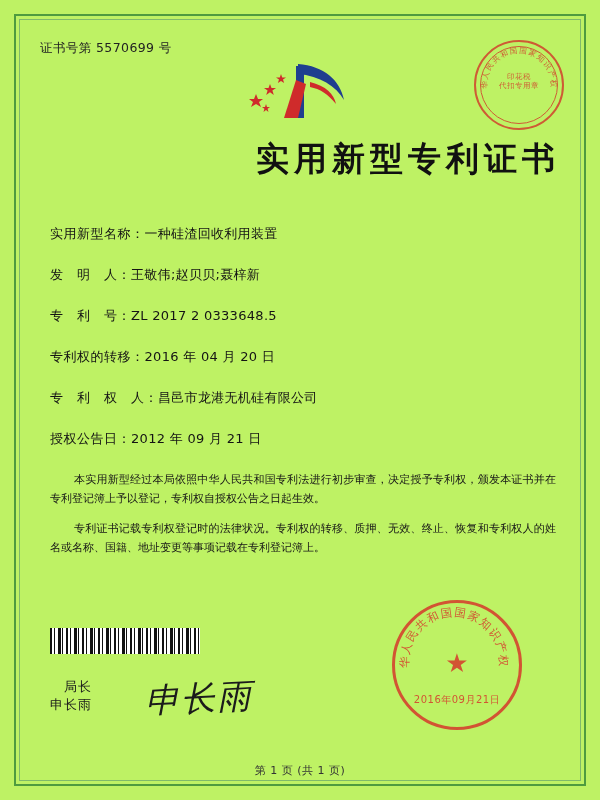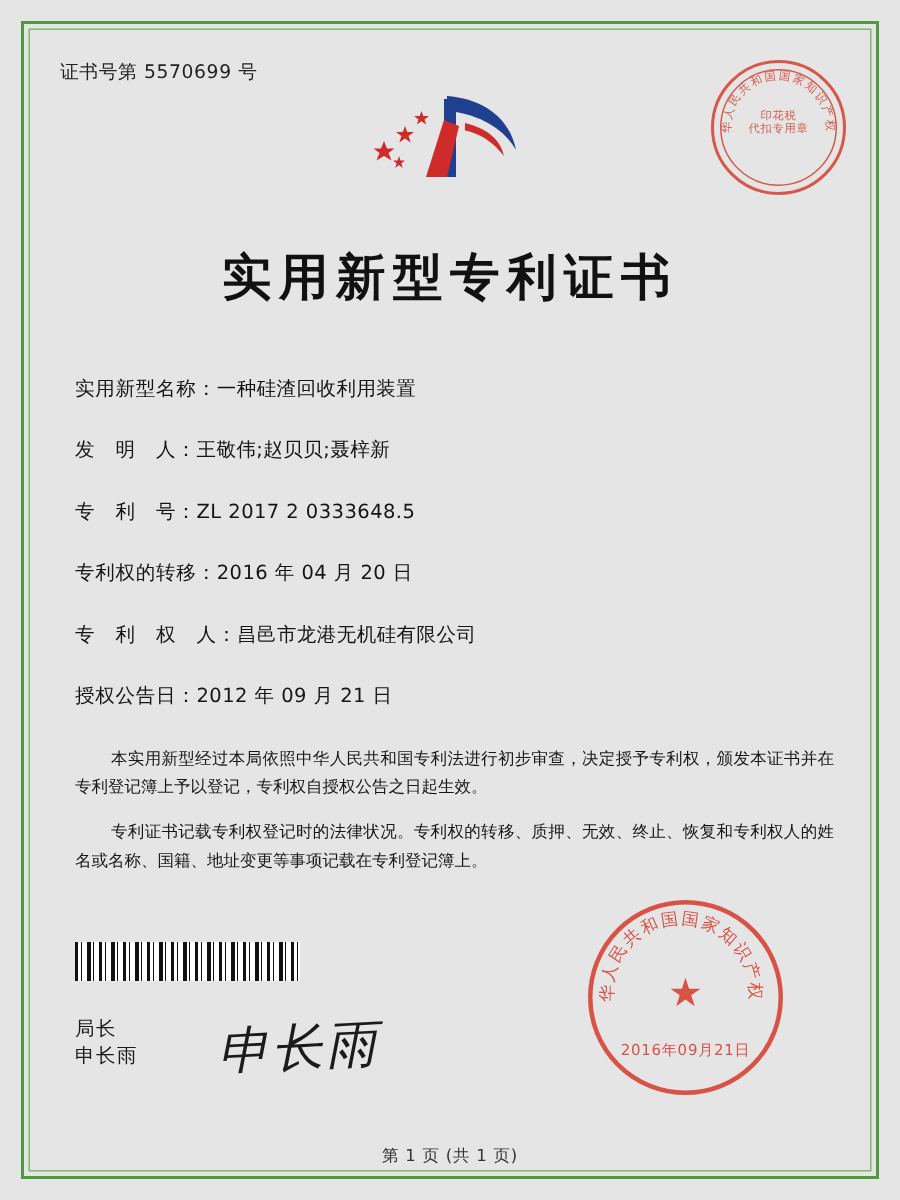--- a/index.html
+++ b/index.html
@@ -11,21 +11,21 @@
     height: 800px;
     background: #ffffff;
     font-family: "DejaVu Sans", "Liberation Sans", sans-serif;
     color: #1a1a1a;
     overflow: hidden;
   }
   .page {
     position: relative;
     width: 600px;
     height: 800px;
-    background: #e5e5e5;
+    background: #bef264;
     box-sizing: border-box;
   }
   
   .border-outer {
     position: absolute;
     left: 14px;
     top: 14px;
     right: 14px;
     bottom: 14px;
     border: 2px solid #4e9b3f;
@@ -96,22 +96,22 @@
     right: 0;
     top: 30px;
     text-align: center;
     font-size: 7.5px;
     line-height: 9px;
     letter-spacing: 0.5px;
   }
 
   
   .title {
-    margin-top: 106px;
-    text-align: center;
+    margin-top: 80px;
+    text-align: right;
     font-size: 33px;
     font-weight: bold;
     letter-spacing: 5px;
     color: #111;
     font-family: "DejaVu Serif", "Liberation Serif", serif;
   }
 
   
   .fields {
     margin-top: 42px;
@@ -162,20 +162,21 @@
   }
 
   
   .sig-block {
     position: absolute;
     left: 10px;
     bottom: 56px;
     font-size: 13px;
     line-height: 18px;
     letter-spacing: 1px;
+    text-align: right;
   }
   .sig-script {
     position: absolute;
     left: 105px;
     bottom: 48px;
     font-size: 34px;
     font-family: "DejaVu Serif", "Liberation Serif", serif;
     font-style: italic;
     color: #1b1b1b;
     letter-spacing: 2px;

